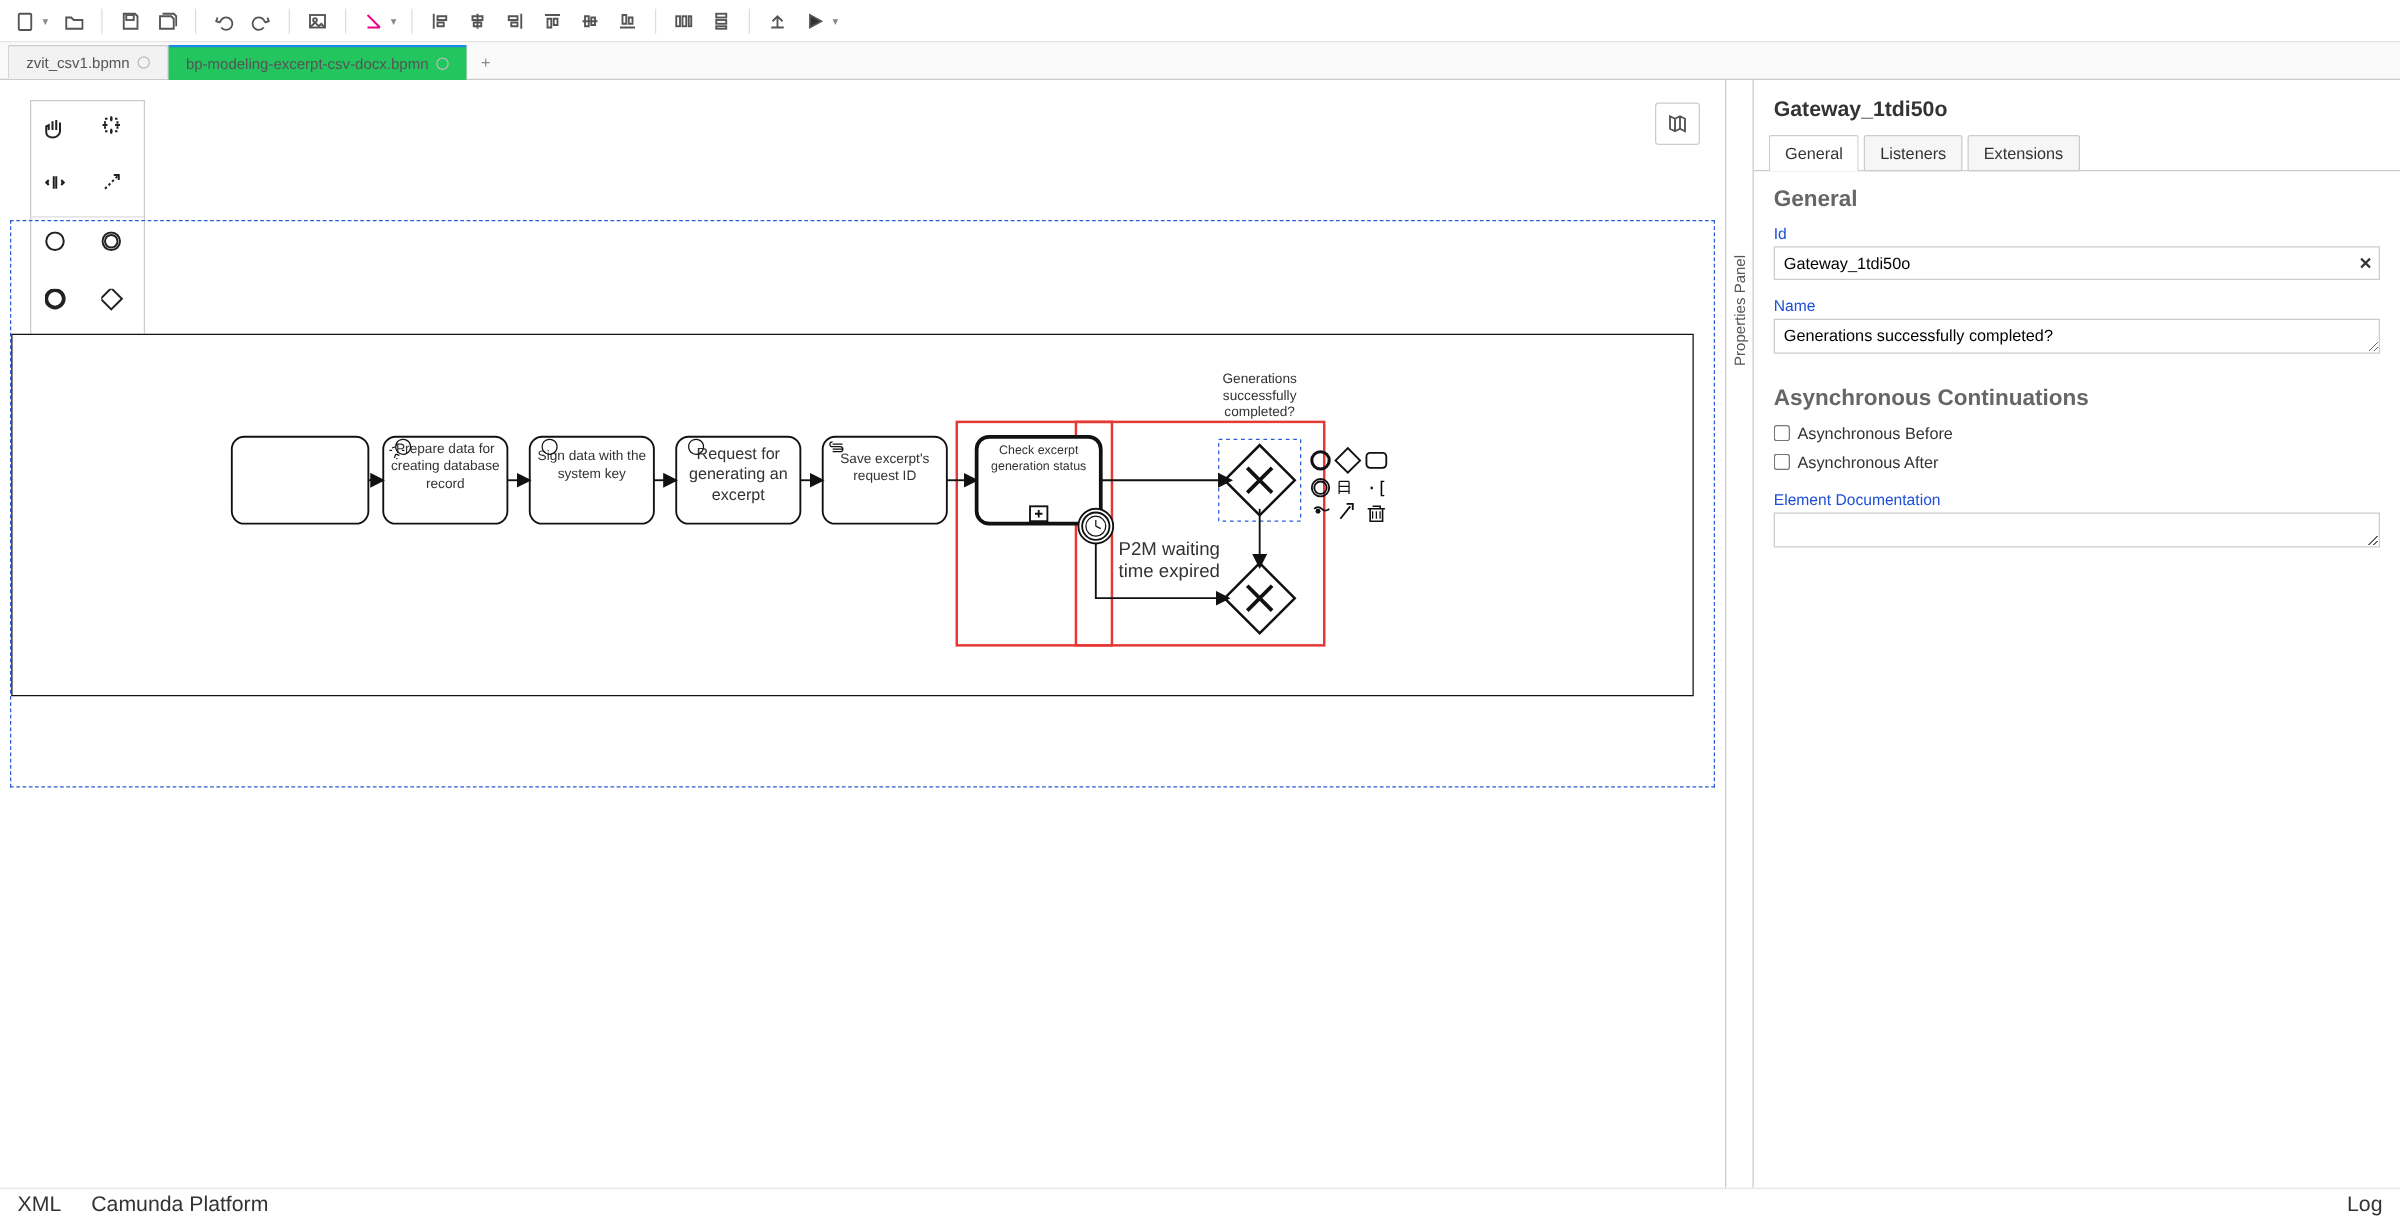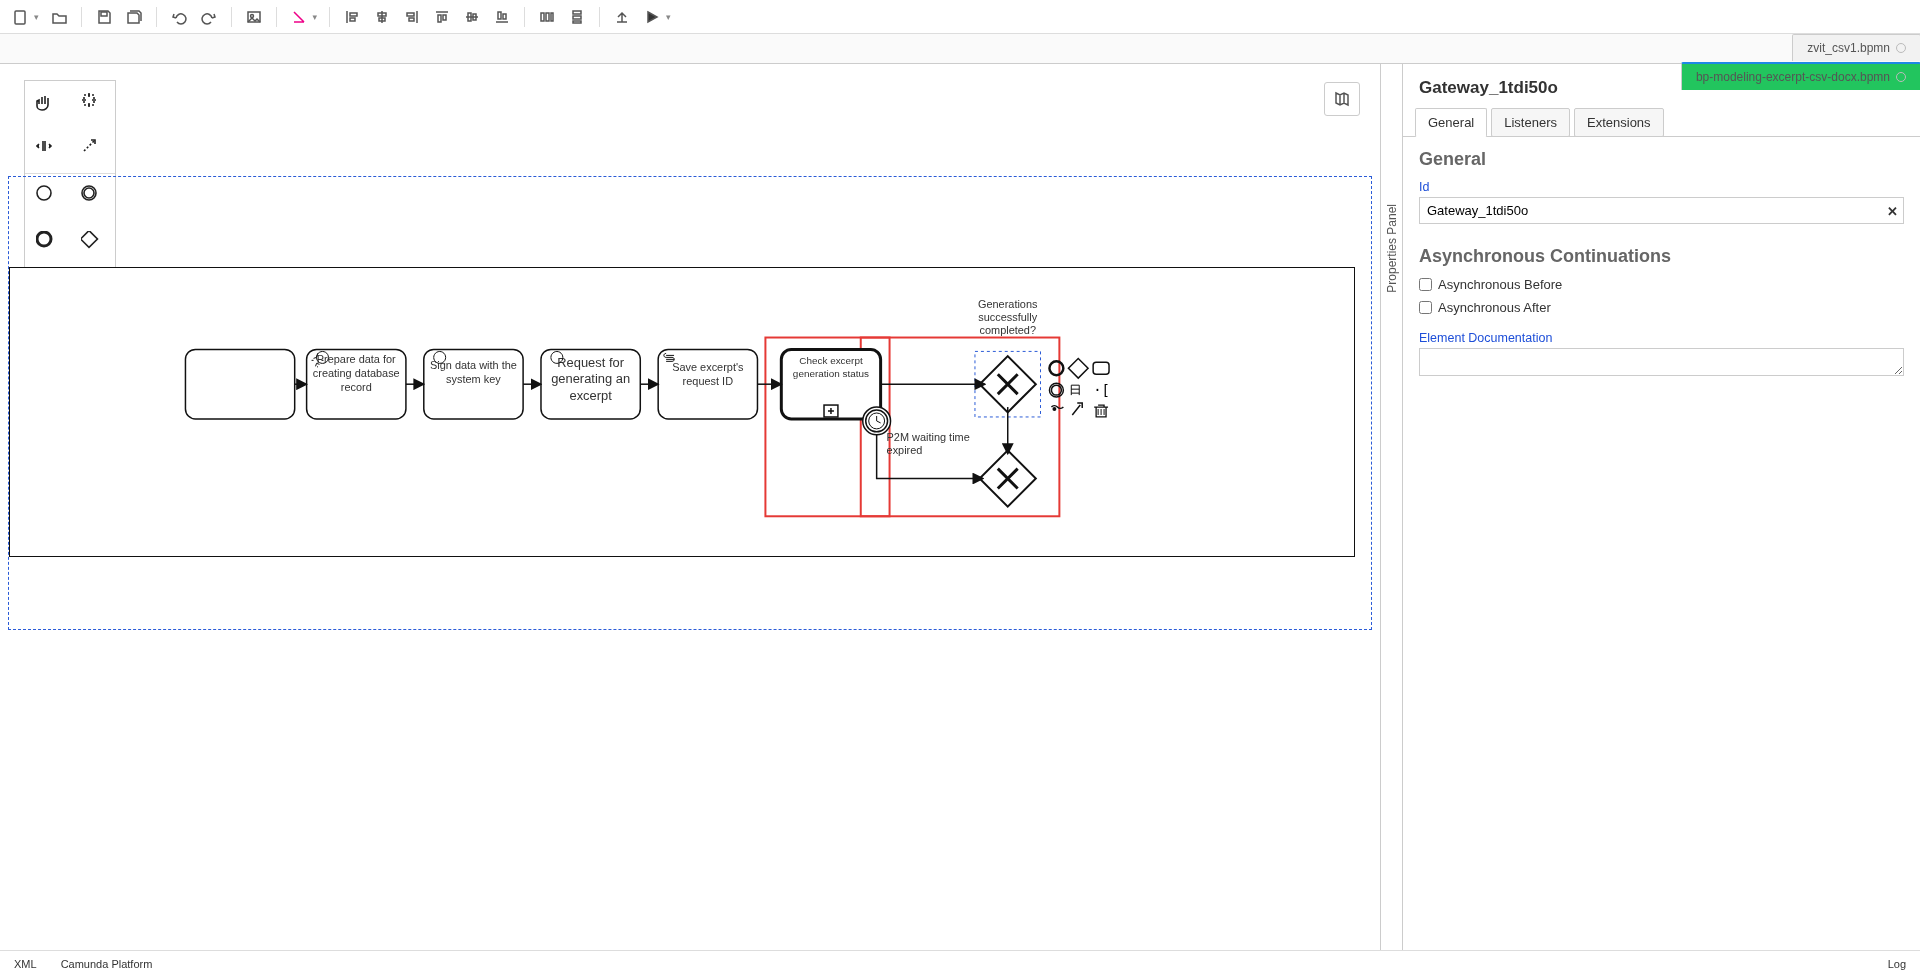--- a/index.html
+++ b/index.html
@@ -32,21 +32,20 @@
   .chev { font-size:9px; color:#888; margin-left:-2px; margin-right:4px;}
 
   
   .tabbar {
     height: 30px;
     display:flex;
     align-items:flex-end;
     padding-left:6px;
     background:#fafafa;
     border-bottom:1px solid #ccc;
-    flex-direction:column;
   }
   .tab {
     padding:6px 14px 6px 14px;
     font-size:12px;
     color:#555;
     border:1px solid #ccc;
     border-bottom:none;
     margin-right:-1px;
     background:#f2f2f2;
     display:flex; align-items:center; gap:6px;
@@ -131,21 +130,21 @@
   }
   .check-row { padding:4px 16px; font-size:13px; display:flex; align-items:center; gap:6px;}
   .check-row input { margin:0; }
 
   
   .statusbar {
     height:26px;
     border-top:1px solid #ddd;
     display:flex; align-items:center;
     padding:0 14px;
-    font-size:11px;
+    font-size:17px;
     color:#333;
     justify-content:space-between;
   }
   .statusbar .left { display:flex; gap:24px;}
 
   
   .palette {
     position:absolute;
     left:24px;
     top:16px;
@@ -464,21 +463,21 @@
             <path d="M627 144h6M630 141v6" stroke="#111" stroke-width="1.5"></path>
           </g>
           <line x1="556" y1="117" x2="580" y2="117" stroke="#111" stroke-width="1.5" marker-end="url(#arr)"></line>
 
           <g>
             <circle cx="676" cy="154" r="14" fill="#fff" stroke="#111" stroke-width="1.5"></circle>
             <circle cx="676" cy="154" r="11" fill="#fff" stroke="#111" stroke-width="1.5"></circle>
             <circle cx="676" cy="154" r="8" fill="#fff" stroke="#111" stroke-width="1"></circle>
             <path d="M676 154l0-5M676 154l4 2" stroke="#111" stroke-width="1"></path>
           </g>
-          <foreignObject x="686" y="164" width="90" height="34"><div style="font-size:11px;text-align:left;line-height:1.2">P2M waiting time expired</div></foreignObject>
+          <foreignObject x="686" y="164" width="90" height="34"><div style="font-size:15px;text-align:right;line-height:1.2">P2M waiting time expired</div></foreignObject>
 
           <g>
             <rect x="775" y="84" width="66" height="66" fill="none" stroke="#2a5bd7" stroke-width="1" stroke-dasharray="3 3"></rect>
             <rect x="788" y="97" width="40" height="40" fill="#fff" stroke="#111" stroke-width="2" transform="rotate(45 808 117)"></rect>
             <path d="M798 107l20 20M818 107l-20 20" stroke="#111" stroke-width="3"></path>
           </g>
           <line x1="680" y1="117" x2="785" y2="117" stroke="#111" stroke-width="1.5" marker-end="url(#arr)"></line>
 
           <foreignObject x="760" y="30" width="96" height="48"><div style="font-size:11px;text-align:center;line-height:1.2;white-space:pre-line">Generations
 successfully
@@ -532,20 +531,24 @@
 
       <div style="border-top:1px solid #ccc;margin-top:-1px">
         <div class="prop-section-h">General</div>
         <div class="field">
           <label>Id</label>
           <div class="input-with-clear">
             <input type="text" value="Gateway_1tdi50o" style="">
             <span class="clr">✕</span>
           </div>
         </div>
+        <div class="field">
+          <label>Name</label>
+          <textarea style="">Generations successfully completed?</textarea>
+        </div>
 
         <div class="prop-section-h">Asynchronous Continuations</div>
         <div class="check-row">
           <input type="checkbox" style="">
           <span>Asynchronous Before</span>
         </div>
         <div class="check-row" style="padding-bottom:12px">
           <input type="checkbox" style="">
           <span>Asynchronous After</span>
         </div>

